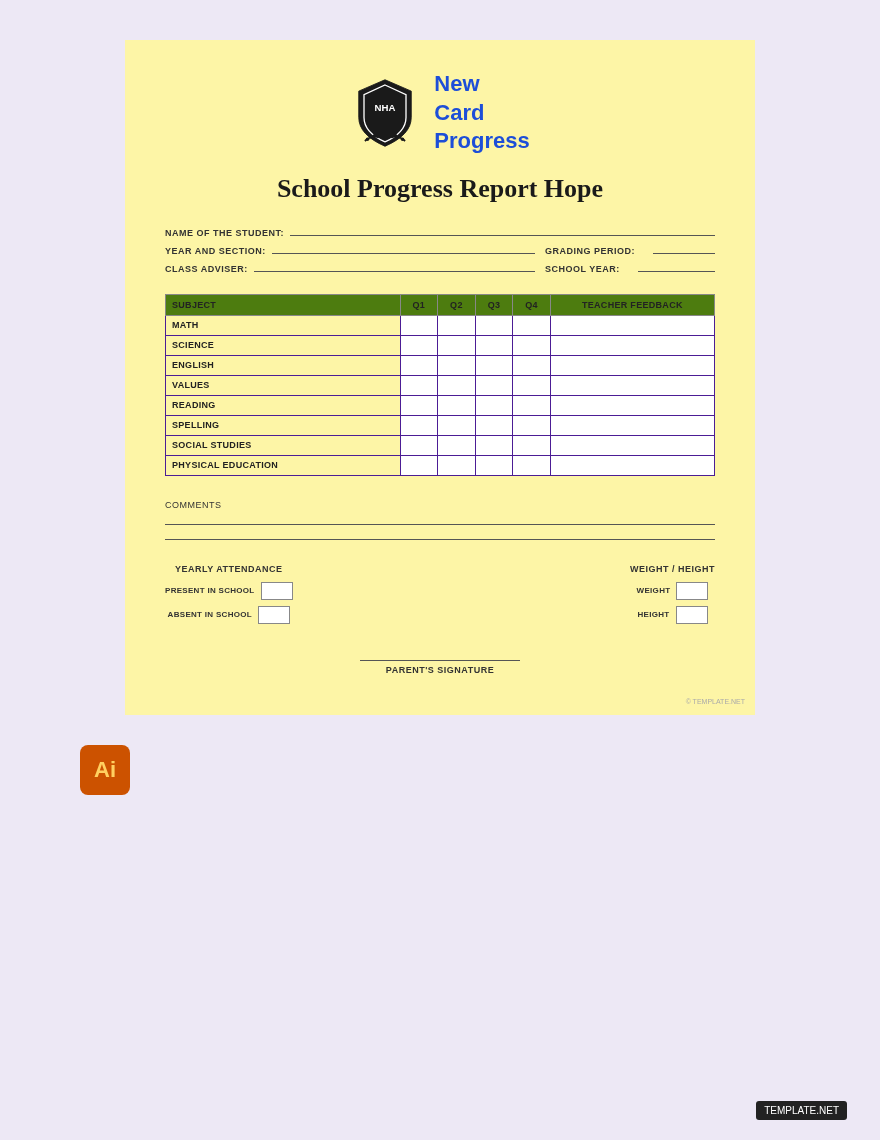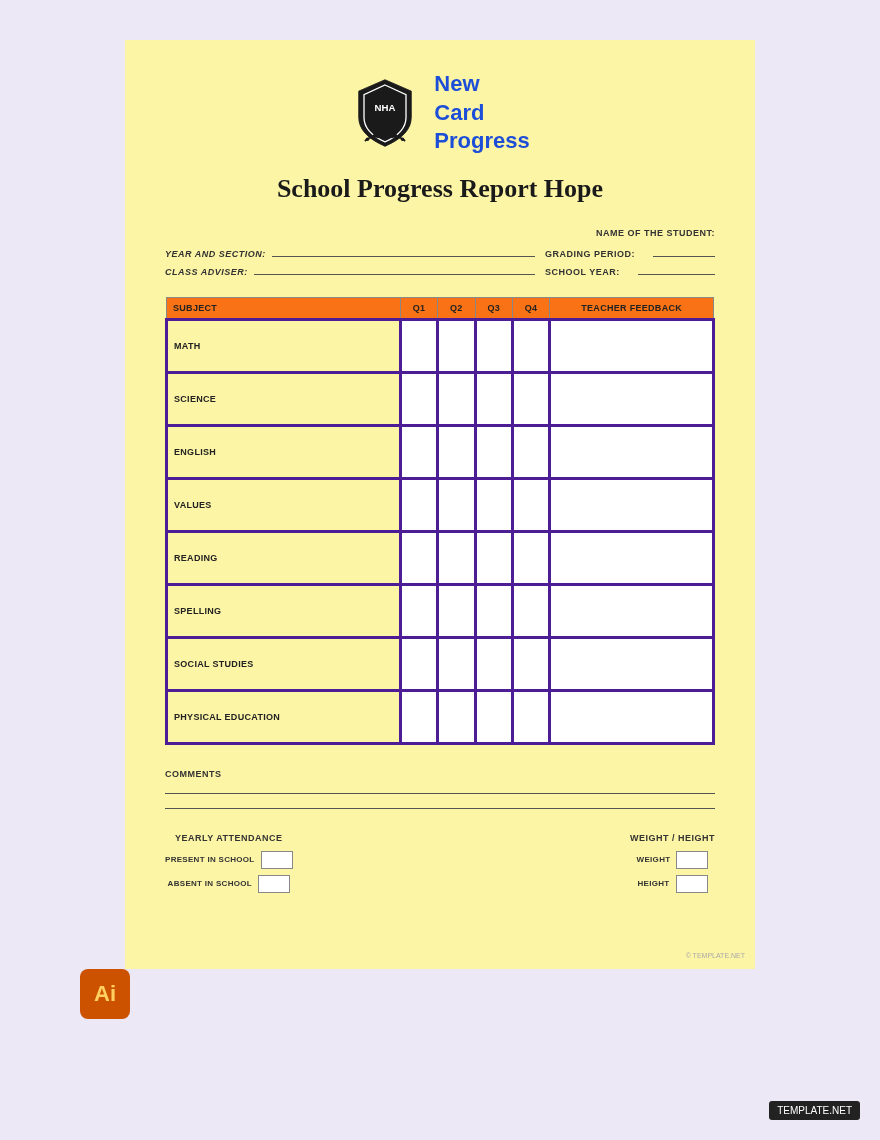--- a/index.html
+++ b/index.html
@@ -61,21 +61,20 @@
     
     .info-section {
       margin-bottom: 20px;
     }
 
     .info-row {
       display: flex;
       align-items: flex-end;
       margin-bottom: 8px;
       gap: 0;
-      flex-direction: column;
     }
 
     .info-label {
       font-size: 9px;
       font-weight: bold;
       color: #333;
       white-space: nowrap;
       letter-spacing: 0.5px;
       text-transform: uppercase;
     }
@@ -91,39 +90,38 @@
       display: flex;
       gap: 10px;
       margin-bottom: 8px;
     }
 
     .info-group {
       display: flex;
       align-items: flex-end;
       flex: 1;
       gap: 0;
-      font-style: italic;
     }
 
     .info-group-short {
       display: flex;
       align-items: flex-end;
       flex: 0 0 auto;
       gap: 12px;
     }
 
     
     .grades-table {
       width: 100%;
       border-collapse: collapse;
       margin-bottom: 24px;
     }
 
     .grades-table th {
-      background-color: #f97316;
+      background-color: #4d7c0f;
       border: 1px solid #888;
       font-size: 9px;
       font-weight: bold;
       text-align: center;
       padding: 5px 4px;
       color: #222;
       text-transform: uppercase;
       letter-spacing: 0.3px;
     }
 
@@ -131,22 +129,22 @@
       text-align: left;
       padding-left: 6px;
       width: 200px;
     }
 
     .grades-table th.feedback-header {
       width: 140px;
     }
 
     .grades-table td {
-      border: 3px solid #4c1d95;
-      padding: 20px 4px;
+      border: 1px solid #4c1d95;
+      padding: 4px 4px;
       font-size: 9px;
       color: #222;
       background-color: white;
       height: 20px;
     }
 
     .grades-table td.subject-cell {
       background-color: #fdf5a6;
       font-weight: bold;
       text-transform: uppercase;
@@ -164,21 +162,21 @@
       width: 140px;
     }
 
     
     .comments-section {
       margin-bottom: 24px;
     }
 
     .comments-label {
       font-size: 9px;
-      font-weight: bold;
+      font-weight: normal;
       text-transform: uppercase;
       letter-spacing: 0.5px;
       color: #333;
       margin-bottom: 14px;
     }
 
     .comment-line {
       border-bottom: 1px solid #555;
       margin-bottom: 14px;
       height: 1px;
@@ -256,20 +254,21 @@
     .watermark {
       position: absolute;
       bottom: 10px;
       right: 10px;
       font-size: 7px;
       color: #aaa;
     }
 
     
     .app-icon-wrapper {
+      margin-top: 30px;
       align-self: flex-start;
       margin-left: 80px;
     }
 
     .ai-icon {
       width: 50px;
       height: 50px;
       background-color: #cc5200;
       border-radius: 8px;
       display: flex;
@@ -281,21 +280,21 @@
       font-size: 22px;
       font-weight: bold;
       color: #ffd060;
       font-family: Arial, sans-serif;
     }
 
     
     .template-badge {
       position: fixed;
       bottom: 20px;
-      right: 20px;
+      right: 33px;
       background-color: #222;
       color: white;
       font-size: 10px;
       padding: 4px 8px;
       border-radius: 3px;
     }
   </style>
 </head>
 <body>
 
@@ -467,20 +466,24 @@
           <span class="field-label">WEIGHT</span>
           <div class="small-box"></div>
         </div>
         <div class="field-row">
           <span class="field-label">HEIGHT</span>
           <div class="small-box"></div>
         </div>
       </div>
     </div>
 
+    <div class="signature-section">
+      <div class="signature-line"></div>
+      <div class="signature-label">PARENT'S SIGNATURE</div>
+    </div>
 
     <div class="watermark">© TEMPLATE.NET</div>
   </div>
 
   <div class="app-icon-wrapper">
     <div class="ai-icon">
       <span class="ai-text">Ai</span>
     </div>
   </div>
 

